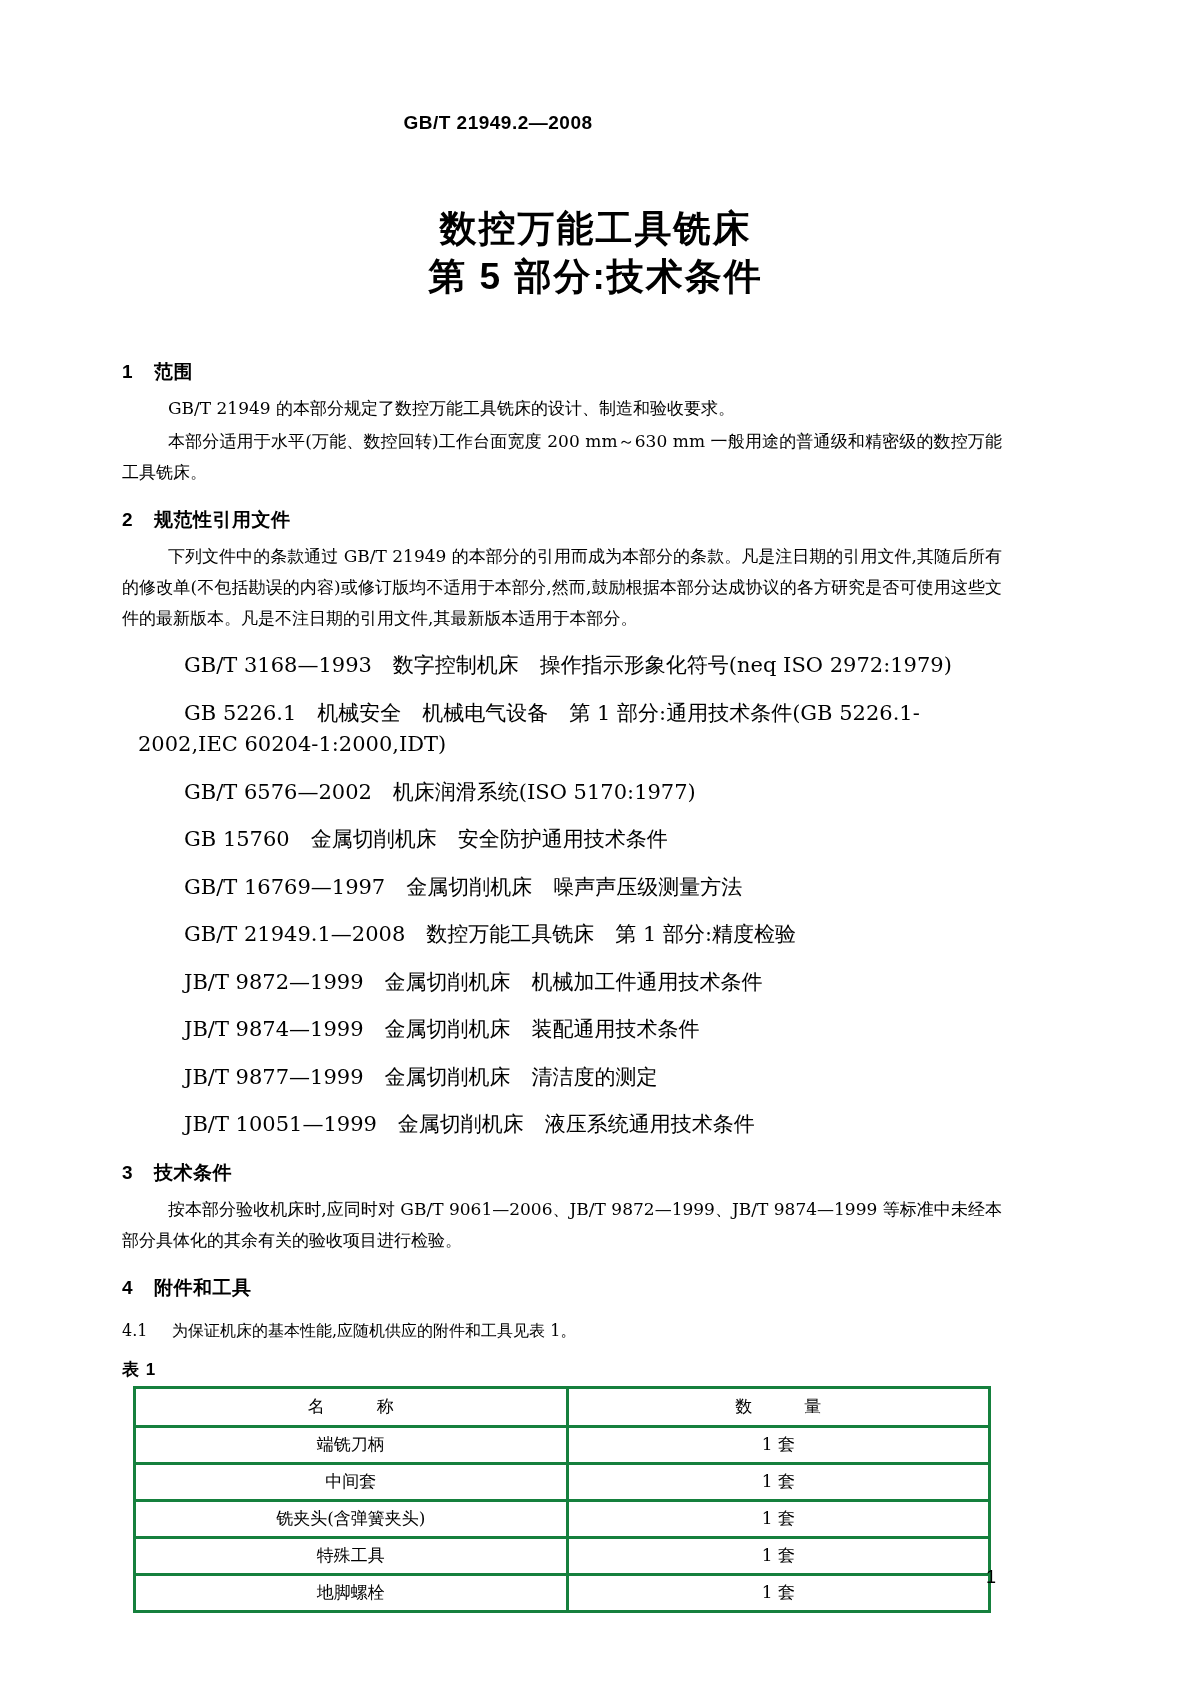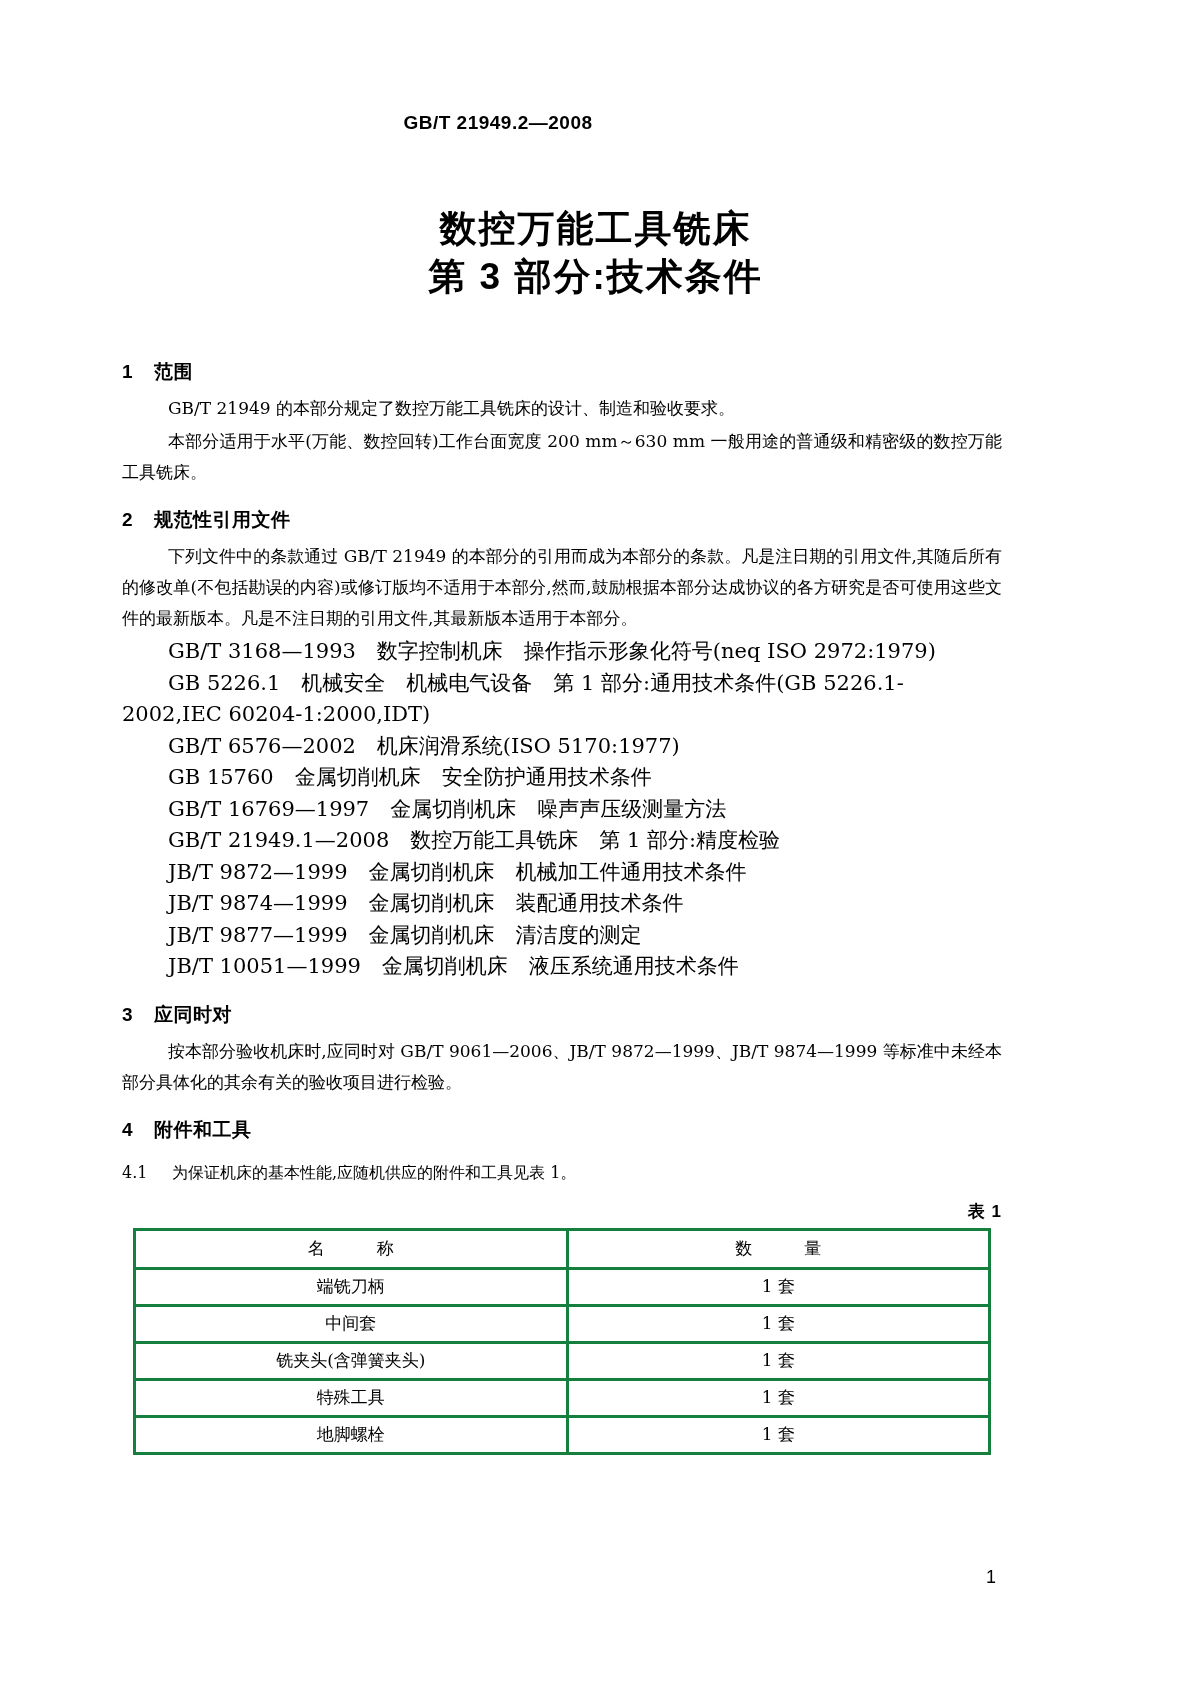--- a/index.html
+++ b/index.html
@@ -74,34 +74,34 @@
     text-justify: inter-ideograph;
     margin: 2px 0;
   }
   .para.indent {
     text-indent: 46px;
   }
   .ref {
     font-size: 21px;
     line-height: 31.5px;
     text-indent: 46px;
-    margin: 0;
+    margin: 16px;
   }
   .clause {
     font-size: 16px;
     line-height: 31px;
     margin: 14px 0 2px 0;
   }
   .clause .cnum {
     display: inline-block;
     min-width: 50px;
   }
   
   .table-caption {
-    text-align: right;
+    text-align: left;
     font-family: "Liberation Sans", sans-serif;
     font-weight: bold;
     font-size: 17px;
     margin: 12px 0 5px 0;
     letter-spacing: 1px;
   }
   table.spec {
     border-collapse: collapse;
     width: 858px;
     margin: 0 auto;
@@ -139,21 +139,21 @@
 <body>
 
 <div class="page">
 
   <div class="header">
     <span>GB/T 21949.2—2008</span>
   </div>
 
   <div class="title-block">
     <div class="title-line">数控万能工具铣床</div>
-    <div class="title-line">第 3 部分:技术条件</div>
+    <div class="title-line">第 5 部分:技术条件</div>
   </div>
 
   <div class="content">
 
     <div class="sec-head">
       <span class="num">1</span><span>范围</span>
     </div>
     <p class="para indent">GB/T 21949 的本部分规定了数控万能工具铣床的设计、制造和验收要求。</p>
     <p class="para indent">本部分适用于水平(万能、数控回转)工作台面宽度 200 mm～630 mm 一般用途的普通级和精密级的数控万能工具铣床。</p>
 
@@ -167,21 +167,21 @@
     <p class="ref">GB/T 6576—2002　机床润滑系统(ISO 5170:1977)</p>
     <p class="ref">GB 15760　金属切削机床　安全防护通用技术条件</p>
     <p class="ref">GB/T 16769—1997　金属切削机床　噪声声压级测量方法</p>
     <p class="ref">GB/T 21949.1—2008　数控万能工具铣床　第 1 部分:精度检验</p>
     <p class="ref">JB/T 9872—1999　金属切削机床　机械加工件通用技术条件</p>
     <p class="ref">JB/T 9874—1999　金属切削机床　装配通用技术条件</p>
     <p class="ref">JB/T 9877—1999　金属切削机床　清洁度的测定</p>
     <p class="ref">JB/T 10051—1999　金属切削机床　液压系统通用技术条件</p>
 
     <div class="sec-head">
-      <span class="num">3</span><span>应同时对</span>
+      <span class="num">3</span><span>技术条件</span>
     </div>
     <p class="para indent">按本部分验收机床时,应同时对 GB/T 9061—2006、JB/T 9872—1999、JB/T 9874—1999 等标准中未经本部分具体化的其余有关的验收项目进行检验。</p>
 
     <div class="sec-head">
       <span class="num">4</span><span>附件和工具</span>
     </div>
     <p class="clause">
       <span class="cnum">4.1</span><span>为保证机床的基本性能,应随机供应的附件和工具见表 1。</span>
     </p>
 

